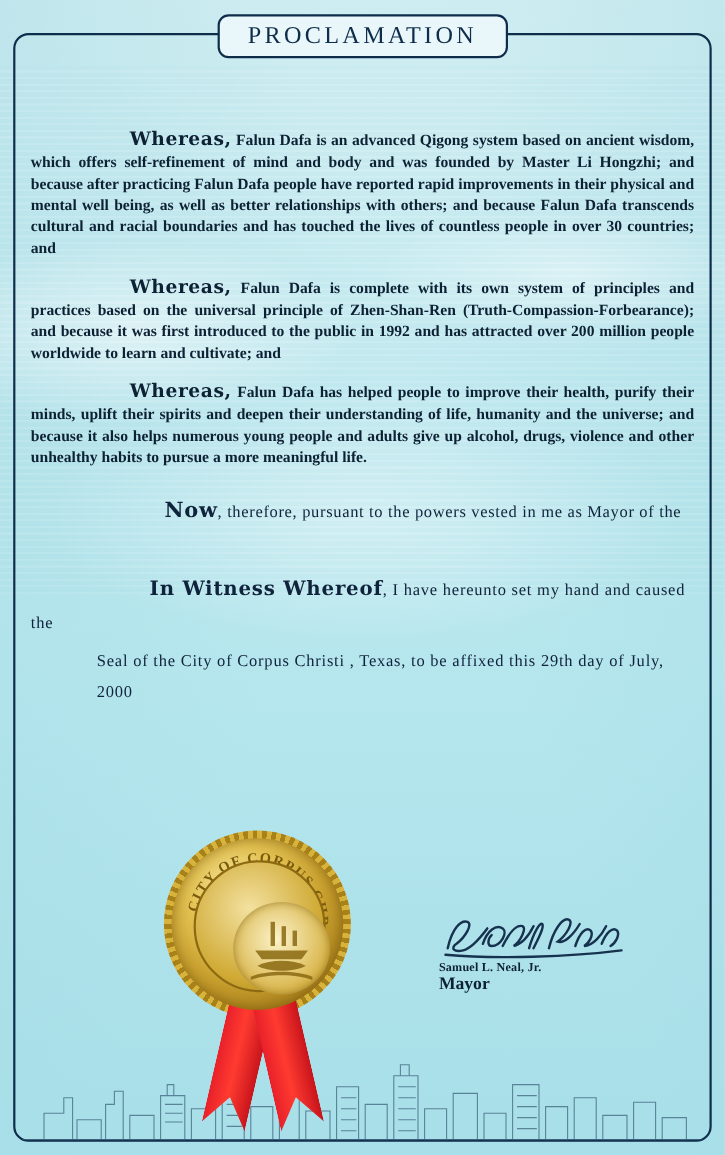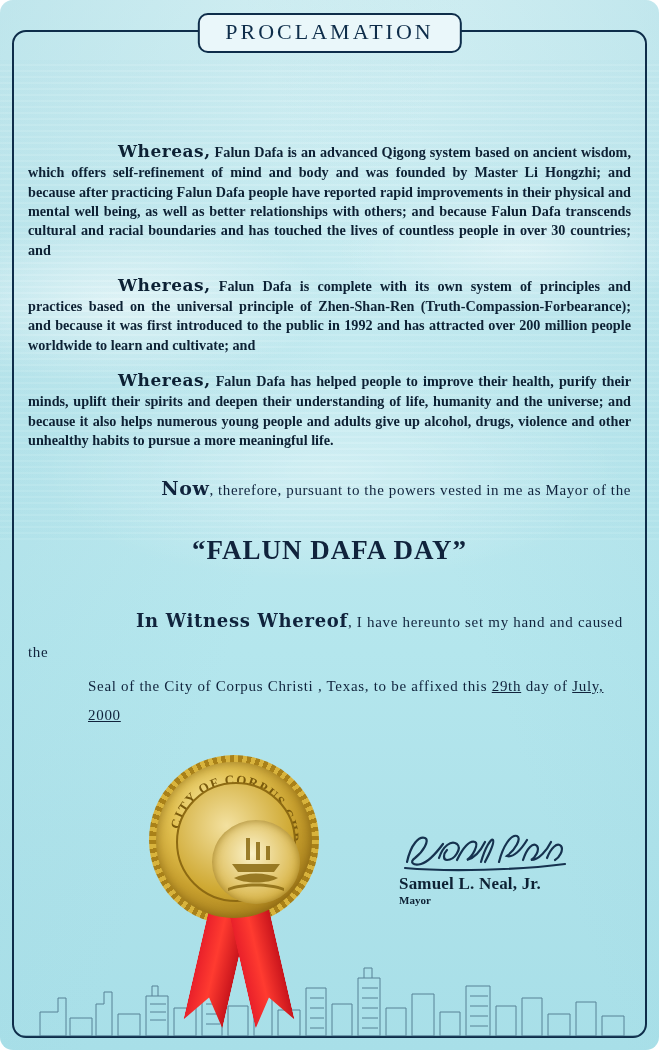--- a/index.html
+++ b/index.html
@@ -8,21 +8,20 @@
     background: #ffffff;
   }
   #page {
     position: relative;
     width: 659px;
     height: 1050px;
     overflow: hidden;
     background: linear-gradient(180deg, #d9f2f5 0%, #cfeff3 18%, #bfe9ef 40%, #b4e6ed 62%, #aee2ea 80%, #a8dfe8 100%);
     font-family: "Liberation Serif", serif;
     color: #10233c;
-    border-radius: 13px;
   }
   
   #photo-wash {
     position: absolute;
     left: 0; top: 0; right: 0; bottom: 0;
     background:
       radial-gradient(ellipse 300px 120px at 120px 300px, rgba(255,255,255,0.55), rgba(255,255,255,0) 70%),
       radial-gradient(ellipse 260px 90px at 520px 250px, rgba(255,255,255,0.45), rgba(255,255,255,0) 70%),
       radial-gradient(ellipse 420px 160px at 330px 470px, rgba(255,255,255,0.35), rgba(255,255,255,0) 70%),
       linear-gradient(110deg, rgba(160,215,225,0.45) 0%, rgba(255,255,255,0) 45%),
@@ -59,21 +58,21 @@
   #title-box .title-text {
     font-family: "Liberation Serif", serif;
     font-size: 22px;
     letter-spacing: 3px;
     font-weight: 400;
     color: #0e2d4a;
     white-space: nowrap;
   }
   #content {
     position: absolute;
-    left: 28px; right: 28px; top: 126px;
+    left: 28px; right: 28px; top: 102px;
     z-index: 3;
   }
   .para {
     font-size: 14.2px;
     line-height: 1.36;
     font-weight: 700;
     text-align: justify;
     margin-bottom: 12px;
     color: #0d2134;
   }
@@ -81,21 +80,21 @@
     font-family: "DejaVu Serif", serif;
     font-weight: 700;
     font-size: 17px;
     letter-spacing: 0.5px;
     padding-left: 90px;
   }
   .now-para {
     font-size: 15px;
     line-height: 1.7;
     margin-top: 22px;
-    text-align: right;
+    text-align: center;
     font-weight: 400;
     letter-spacing: 0.6px;
   }
   .now-word {
     font-family: "DejaVu Serif", serif;
     font-size: 19px;
     font-weight: 700;
     padding-left: 110px;
   }
   .now-line2 {
@@ -133,21 +132,21 @@
     font-family: "DejaVu Serif", serif;
     font-size: 18px;
     font-weight: 700;
     padding-left: 108px;
   }
   .seal-line {
     display: block;
     padding-left: 60px;
     margin-top: 6px;
   }
-  .seal-em { font-size: 15px; text-decoration: underline; }
+  .seal-em { font-size: 15px; }
   
   #seal-wrap {
     position: absolute;
     left: 148px;
     top: 762px;
     width: 180px;
     height: 270px;
     z-index: 3;
   }
   #ribbons {
@@ -219,28 +218,28 @@
   #signature-block {
     position: absolute;
     right: 70px;
     top: 828px;
     width: 190px;
     z-index: 3;
     text-align: left;
   }
   #signature-svg { display: block; }
   .sig-name {
-    font-size: 17px;
+    font-size: 11px;
     font-weight: 700;
     letter-spacing: 0.2px;
     color: #0d2134;
     margin-top: 2px;
   }
   .sig-title {
-    font-size: 11px;
+    font-size: 16px;
     font-weight: 700;
     color: #0d2134;
   }
   
   #skyline {
     position: absolute;
     left: 0; right: 0; bottom: 12px;
     height: 90px;
     z-index: 2;
     opacity: 0.85;
@@ -270,21 +269,20 @@
     </p>
 
     <p class="para">
       <span class="whereas">Whereas,</span><span> Falun Dafa has helped people to improve their health, purify their minds, uplift their spirits and deepen their understanding of life, humanity and the universe; and because it also helps numerous young people and adults give up alcohol, drugs, violence and other unhealthy habits to pursue a more meaningful life.</span>
     </p>
 
     <p class="now-para">
       <span class="now-word">Now</span><span>, therefore, pursuant to the powers vested in me as Mayor of the</span>
     </p>
 
-    <div id="dayline">“FALUN DAFA DAY”</div>
 
 
     <div class="witness-block">
       <span class="witness-word">In Witness Whereof</span><span>, I have hereunto set my hand and caused the</span>
       <span class="seal-line">
         <span>Seal of the City of Corpus Christi , Texas, to be affixed this </span><span class="seal-em">29th</span><span>  day of </span><span class="seal-em">July, 2000</span>
       </span>
     </div>
 
   </div>

